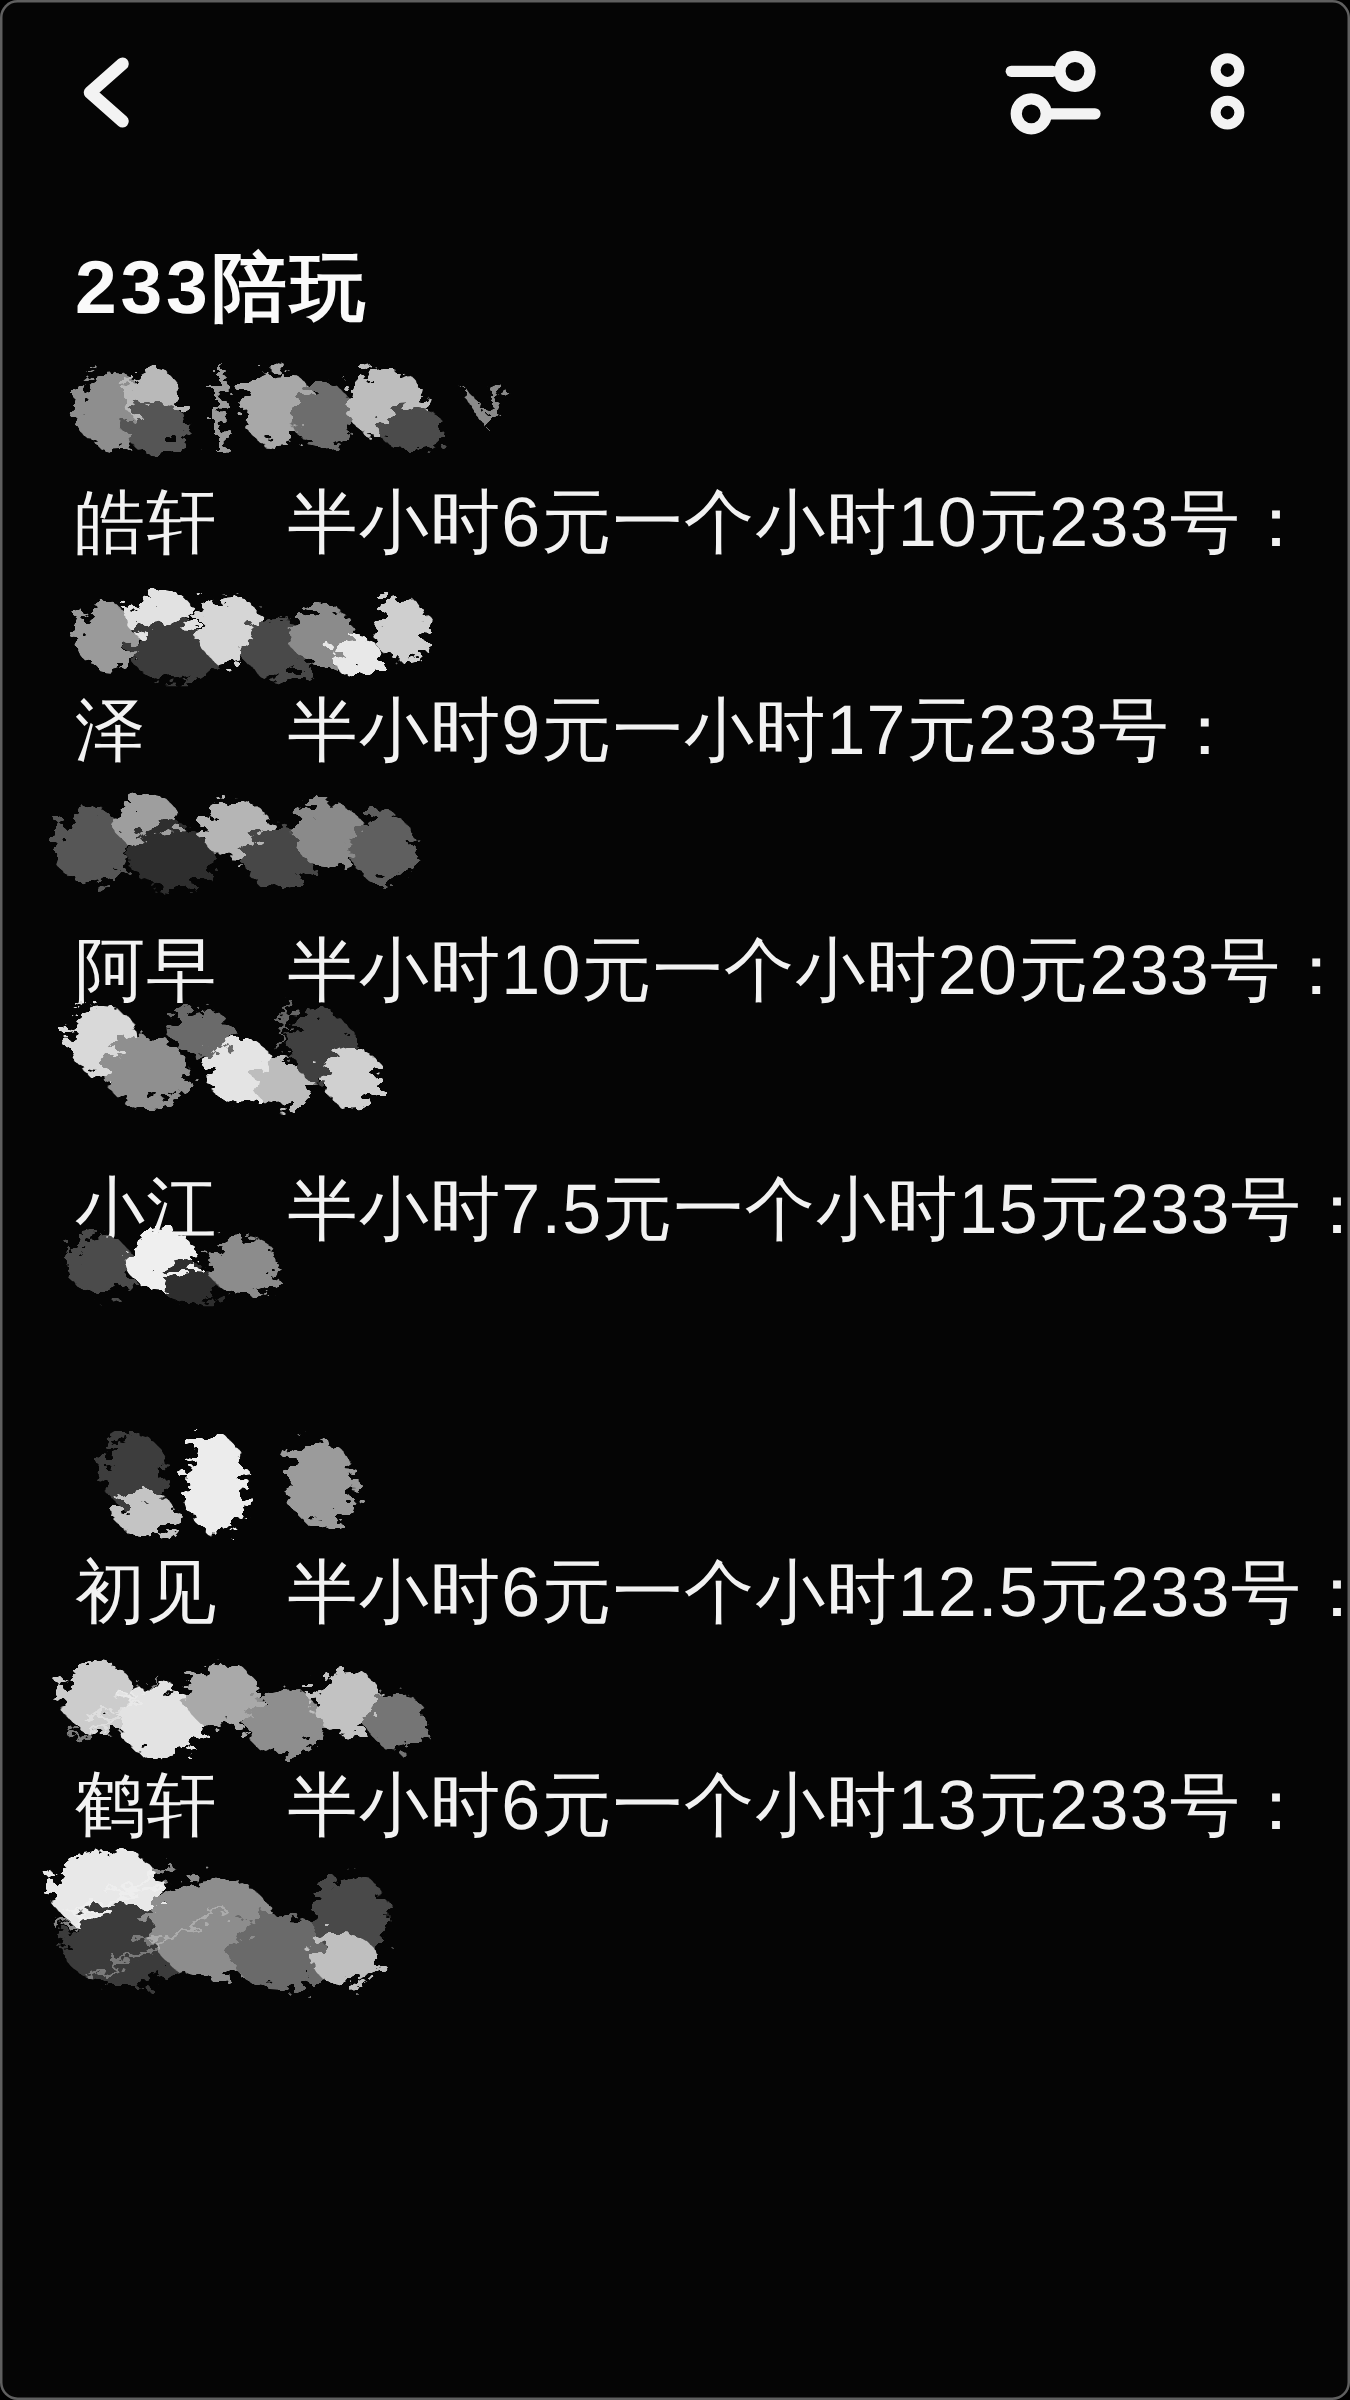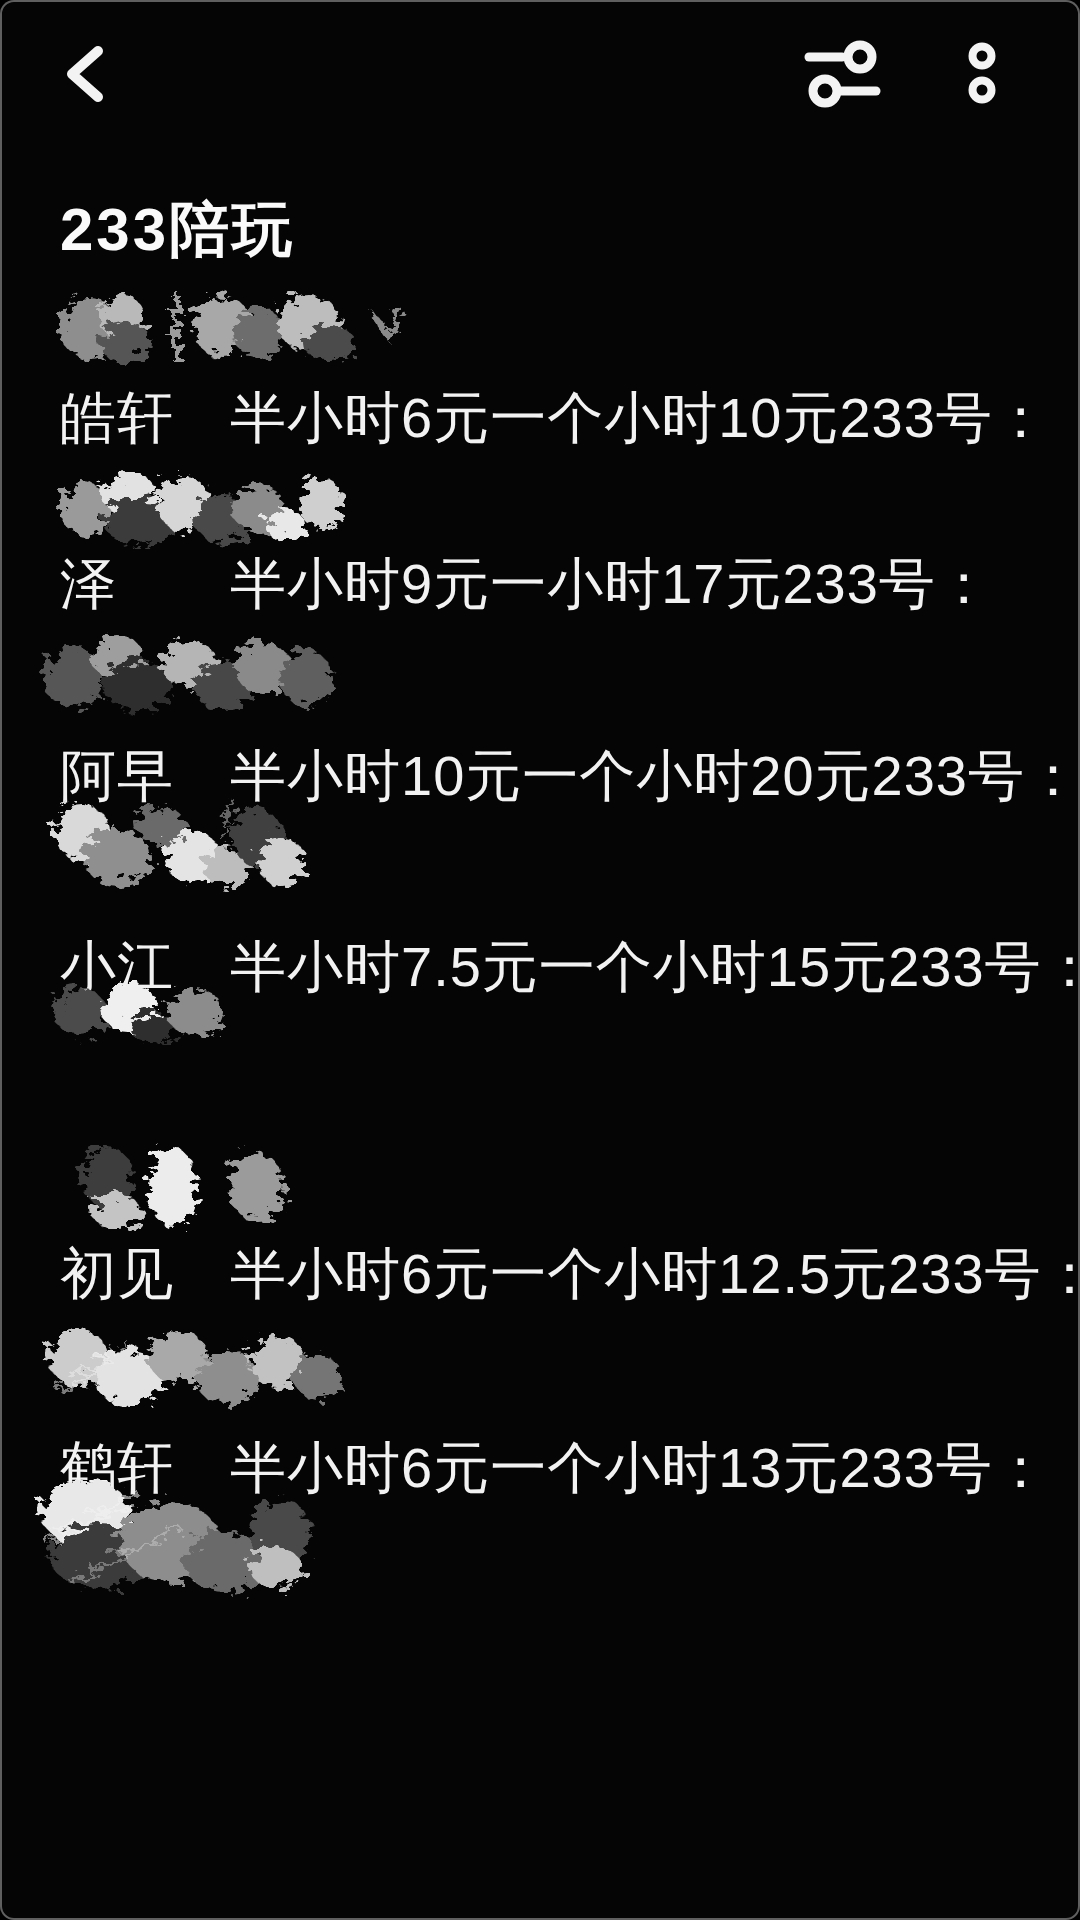--- a/index.html
+++ b/index.html
@@ -65,21 +65,21 @@
   .entry .name {
     display: inline-block;
     min-width: 170px;
   }
   .e1 { top: 386px; }
   .e2 { top: 552px; }
   .e3 { top: 744px; }
   .e4 { top: 922px; margin-top: 13px; }
   .e5 { top: 1067px; }
   .e6 { top: 1242px; }
-  .e7 { top: 1412px; margin-top: 24px; }
+  .e7 { top: 1412px; }
 
   
   .scrib { position: absolute; }
   .s1 { left: 52px; top: 286px; }
   .s2 { left: 52px; top: 462px; }
   .s3 { left: 36px; top: 626px; }
   .s4 { left: 40px; top: 795px; }
   .s5 { left: 48px; top: 978px; }
   .s6 { left: 70px; top: 1140px; }
   .s7 { left: 36px; top: 1315px; }

